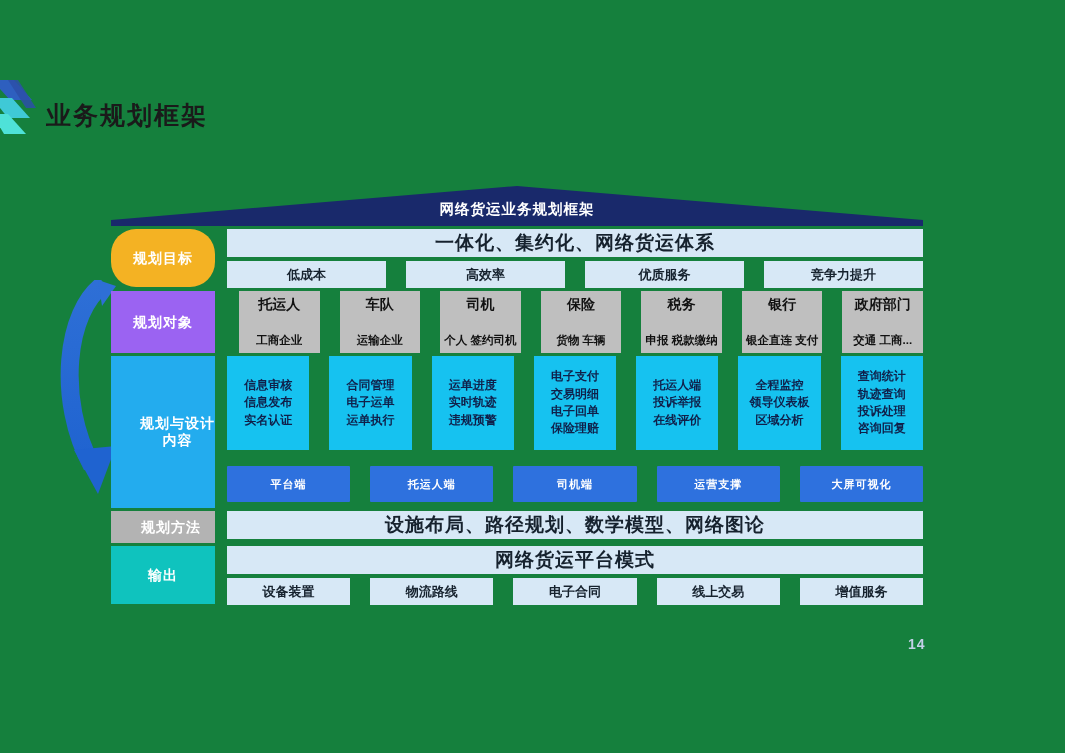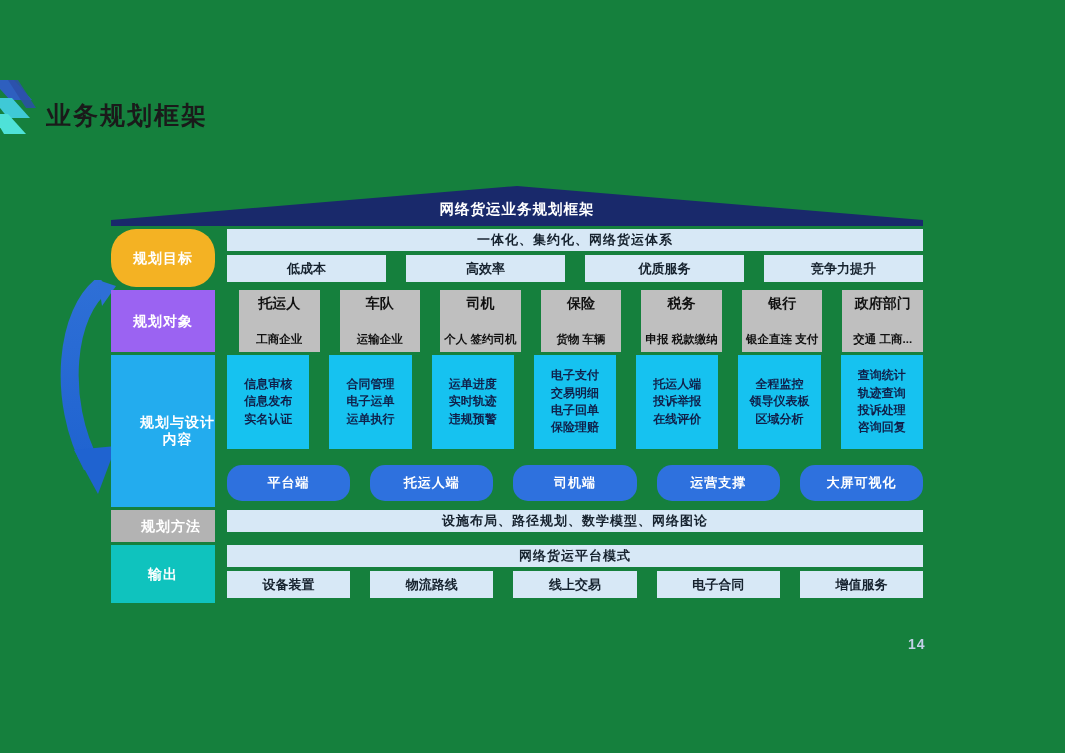--- a/index.html
+++ b/index.html
@@ -105,27 +105,27 @@
   
   .lb-orange { background: #F4B223; border-radius: 25px; }
   .lb-purple { background: #9B63F2; }
   .lb-cyan   { background: #23ACEE; }
   .lb-gray   { background: #B3B3B3; padding-left: 16px; }
   .lb-teal   { background: #0FC3BE; }
 
   .band-light {
     background: #D7E8F6;
     color: #16222e;
-    font-size: 13px;
+    font-size: 19px;
     font-weight: bold;
     letter-spacing: 1px;
     display: flex;
     align-items: center;
     justify-content: center;
-    height: 22px;
+    height: 28px;
   }
   .pill-light {
     background: #D7E8F6;
     color: #16222e;
     font-size: 13px;
     font-weight: bold;
     height: 27px;
   }
   .box-gray {
     background: #BFBFBF;
@@ -139,22 +139,22 @@
     background: #16C2F0;
     color: #10204a;
     padding: 6px 2px;
     font-size: 12px;
     font-weight: bold;
     line-height: 1.45;
   }
   .btn-blue {
     background: #2E71DE;
     color: #ffffff;
-    border-radius: 15px;
-    font-size: 13px;
+    border-radius: 1px;
+    font-size: 11px;
     font-weight: bold;
     height: 36px;
     letter-spacing: 1px;
   }
 
   
   #row-goal .rowlabel { height: 58px; }
   #row-object .rowlabel { height: 62px; }
   #row-design .rowlabel { height: 152px; padding-left: 29px; }
   #row-method .rowlabel { height: 32px; }
@@ -347,22 +347,22 @@
       </div>
     </div>
 
     <div class="row" id="row-output">
       <div class="rowlabel lb-teal">输出</div>
       <div class="rowbody">
         <div class="band-light">网络货运平台模式</div>
         <div class="cells">
           <div class="cell pill-light">设备装置</div>
           <div class="cell pill-light">物流路线</div>
+          <div class="cell pill-light">电子合同</div>
           <div class="cell pill-light">线上交易</div>
-          <div class="cell pill-light">电子合同</div>
           <div class="cell pill-light">增值服务</div>
         </div>
       </div>
     </div>
 
   </div>
 
   <div id="page-number">14</div>
 
   <div id="watermark"></div>

